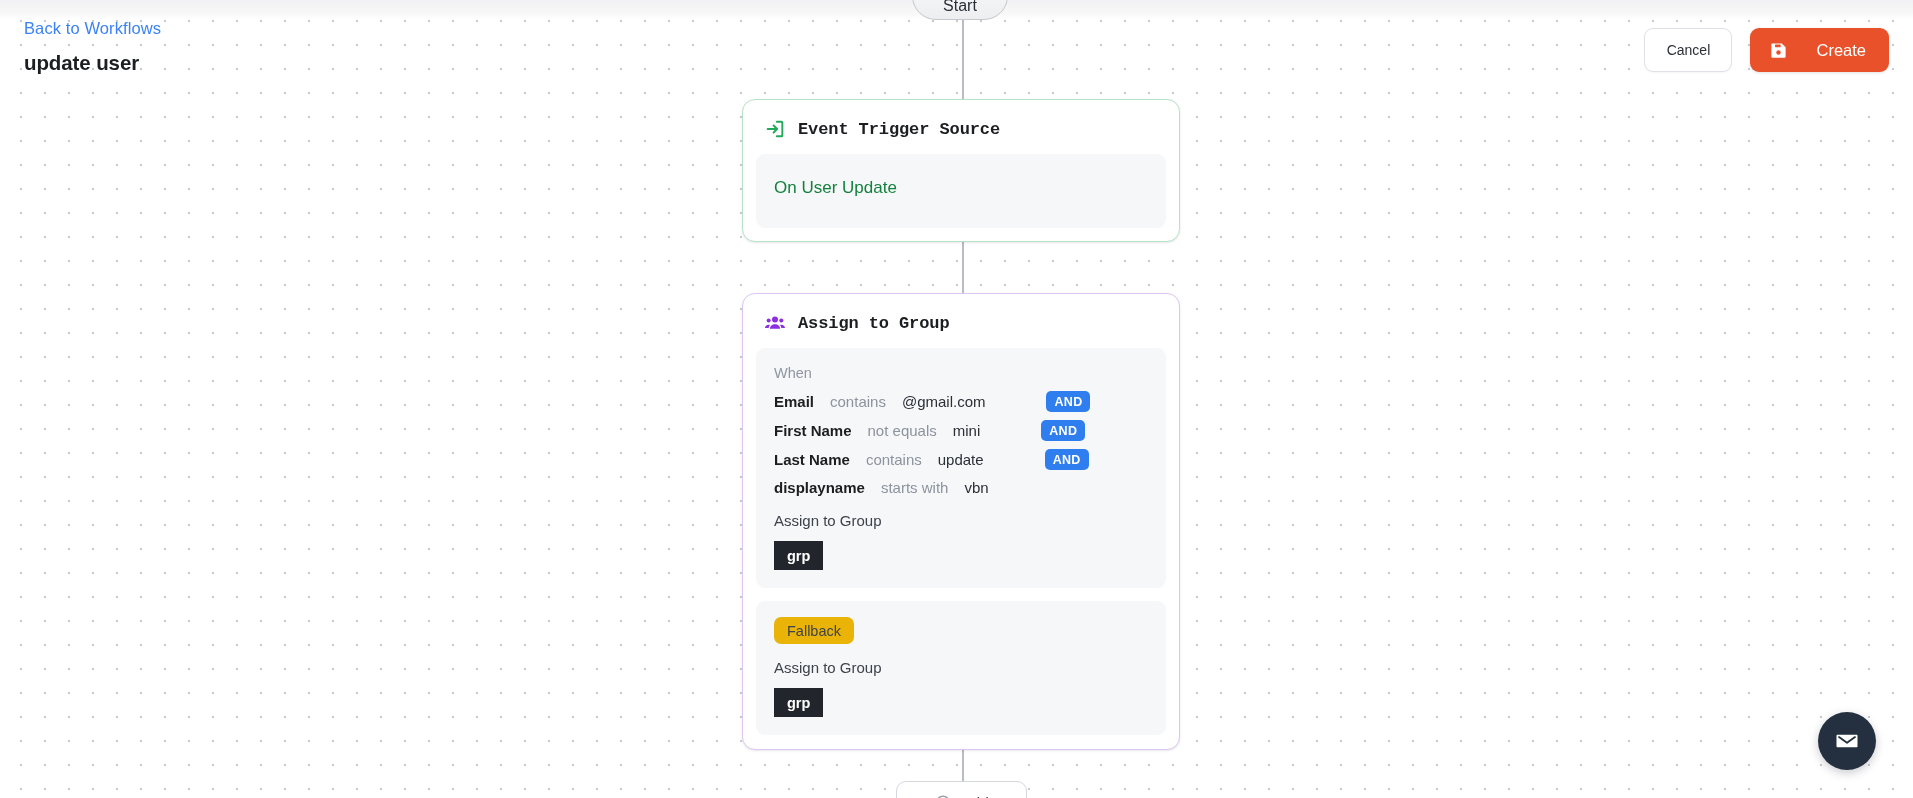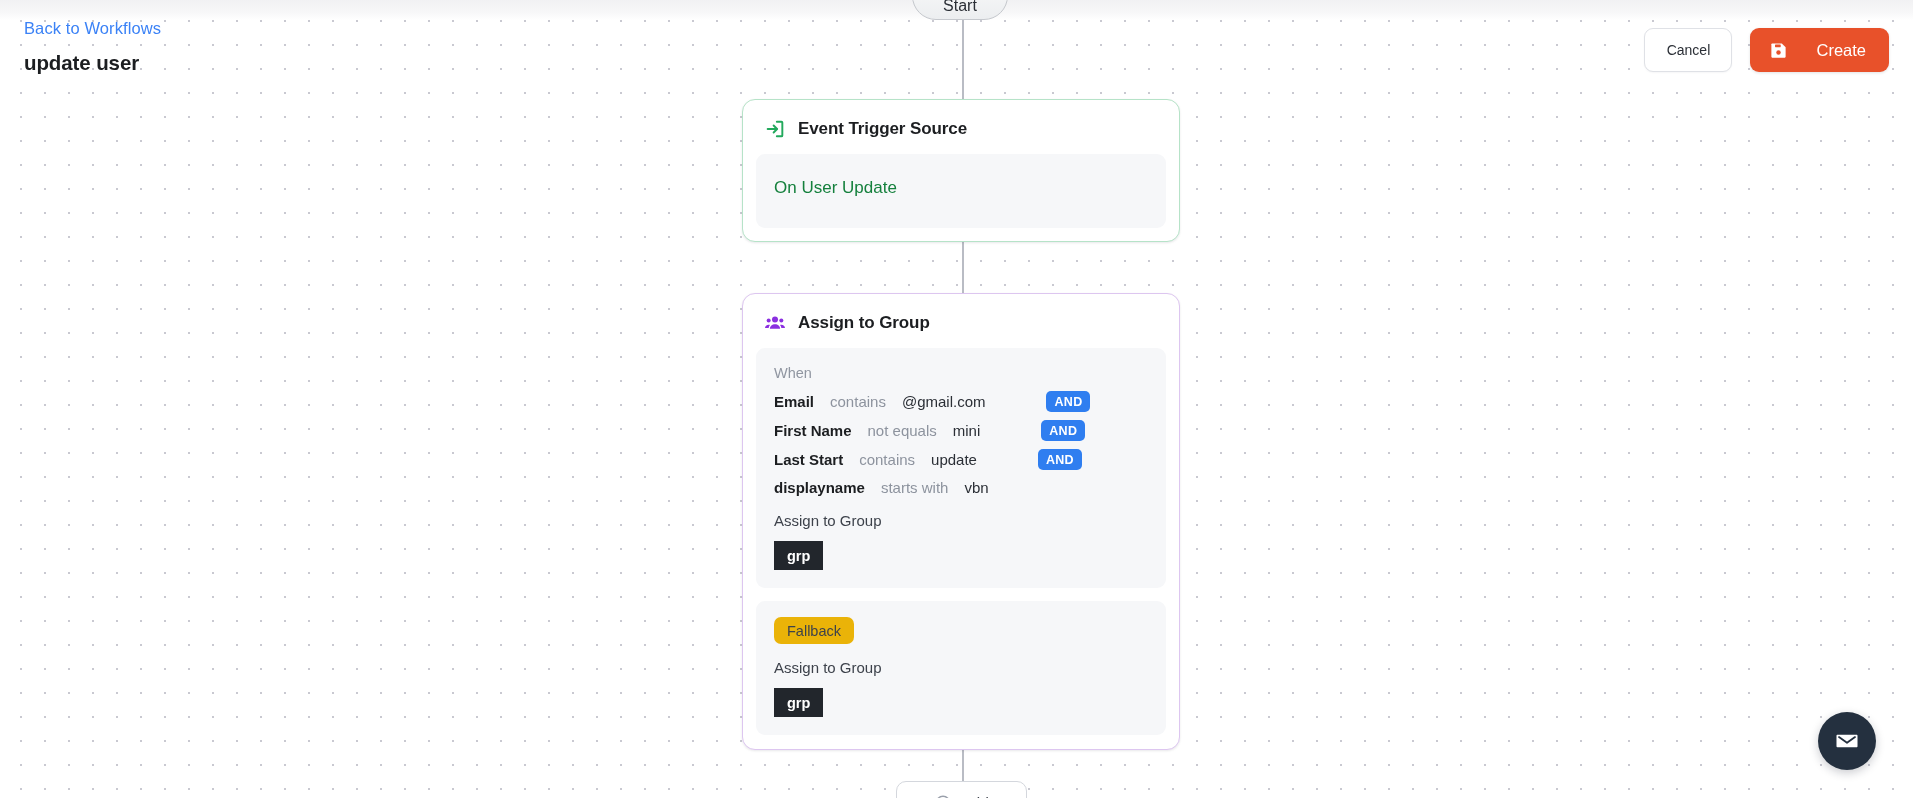--- a/index.html
+++ b/index.html
@@ -150,20 +150,21 @@
     border: 1.3px solid #ddc6f0;
     padding: 14px 13px 14px 13px;
   }
 
   .card-head {
     display: flex;
     align-items: center;
     gap: 12px;
     padding: 4px 0 0 8px;
     margin-bottom: 14px;
+    font-family: Liberation Mono, monospace;
   }
   .card-head .hd-ico { width: 22px; height: 22px; flex: none; display: block; }
   .card-head .hd-title {
     font-size: 17px;
     font-weight: 700;
     color: #1c1e21;
     letter-spacing: -0.1px;
   }
 
   .panel {
@@ -344,21 +345,21 @@
         </div>
 
         <div class="cond-row">
           <span class="cond-field">First Name</span>
           <span class="cond-op">not equals</span>
           <span class="cond-val">mini</span>
           <span class="and-badge">AND</span>
         </div>
 
         <div class="cond-row">
-          <span class="cond-field">Last Start</span>
+          <span class="cond-field">Last Name</span>
           <span class="cond-op">contains</span>
           <span class="cond-val">update</span>
           <span class="and-badge">AND</span>
         </div>
 
         <div class="cond-row">
           <span class="cond-field">displayname</span>
           <span class="cond-op">starts with</span>
           <span class="cond-val">vbn</span>
         </div>

